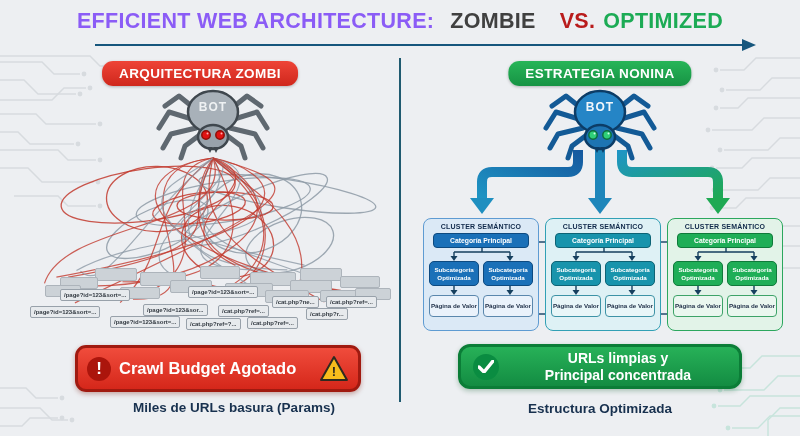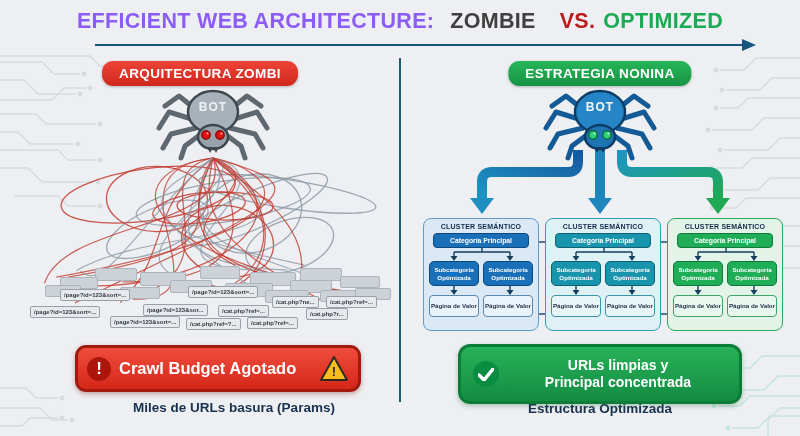--- a/index.html
+++ b/index.html
@@ -55,21 +55,21 @@
     box-shadow:0 2px 5px rgba(120,20,10,.35);
   }
   .alert-circle{
     width:24px;height:24px;border-radius:50%;background:#ab150c;color:#fff;flex:0 0 auto;
     font-weight:bold;font-size:17px;text-align:center;line-height:23px;
   }
   .alert-text{color:#fff;font-weight:bold;font-size:16.5px;flex:1;text-align:left;white-space:nowrap}
   .warn-icon{flex:0 0 auto}
 
   .summary-box{
-    position:absolute;left:458px;top:344px;width:284px;height:60px;box-sizing:border-box;
+    position:absolute;left:458px;top:344px;width:284px;height:45px;box-sizing:border-box;
     background:linear-gradient(#27b158,#138c42);border:3px solid #0b7d37;border-radius:12px;
     display:flex;align-items:center;padding:0 12px;gap:10px;z-index:8;
     box-shadow:0 2px 5px rgba(10,90,40,.3);
   }
   .sum-circle{
     width:26px;height:26px;border-radius:50%;background:#0a8c41;flex:0 0 auto;
     display:flex;align-items:center;justify-content:center;
   }
   .sum-text{color:#fff;font-weight:bold;font-size:14px;line-height:1.2;flex:1;text-align:center}
 

